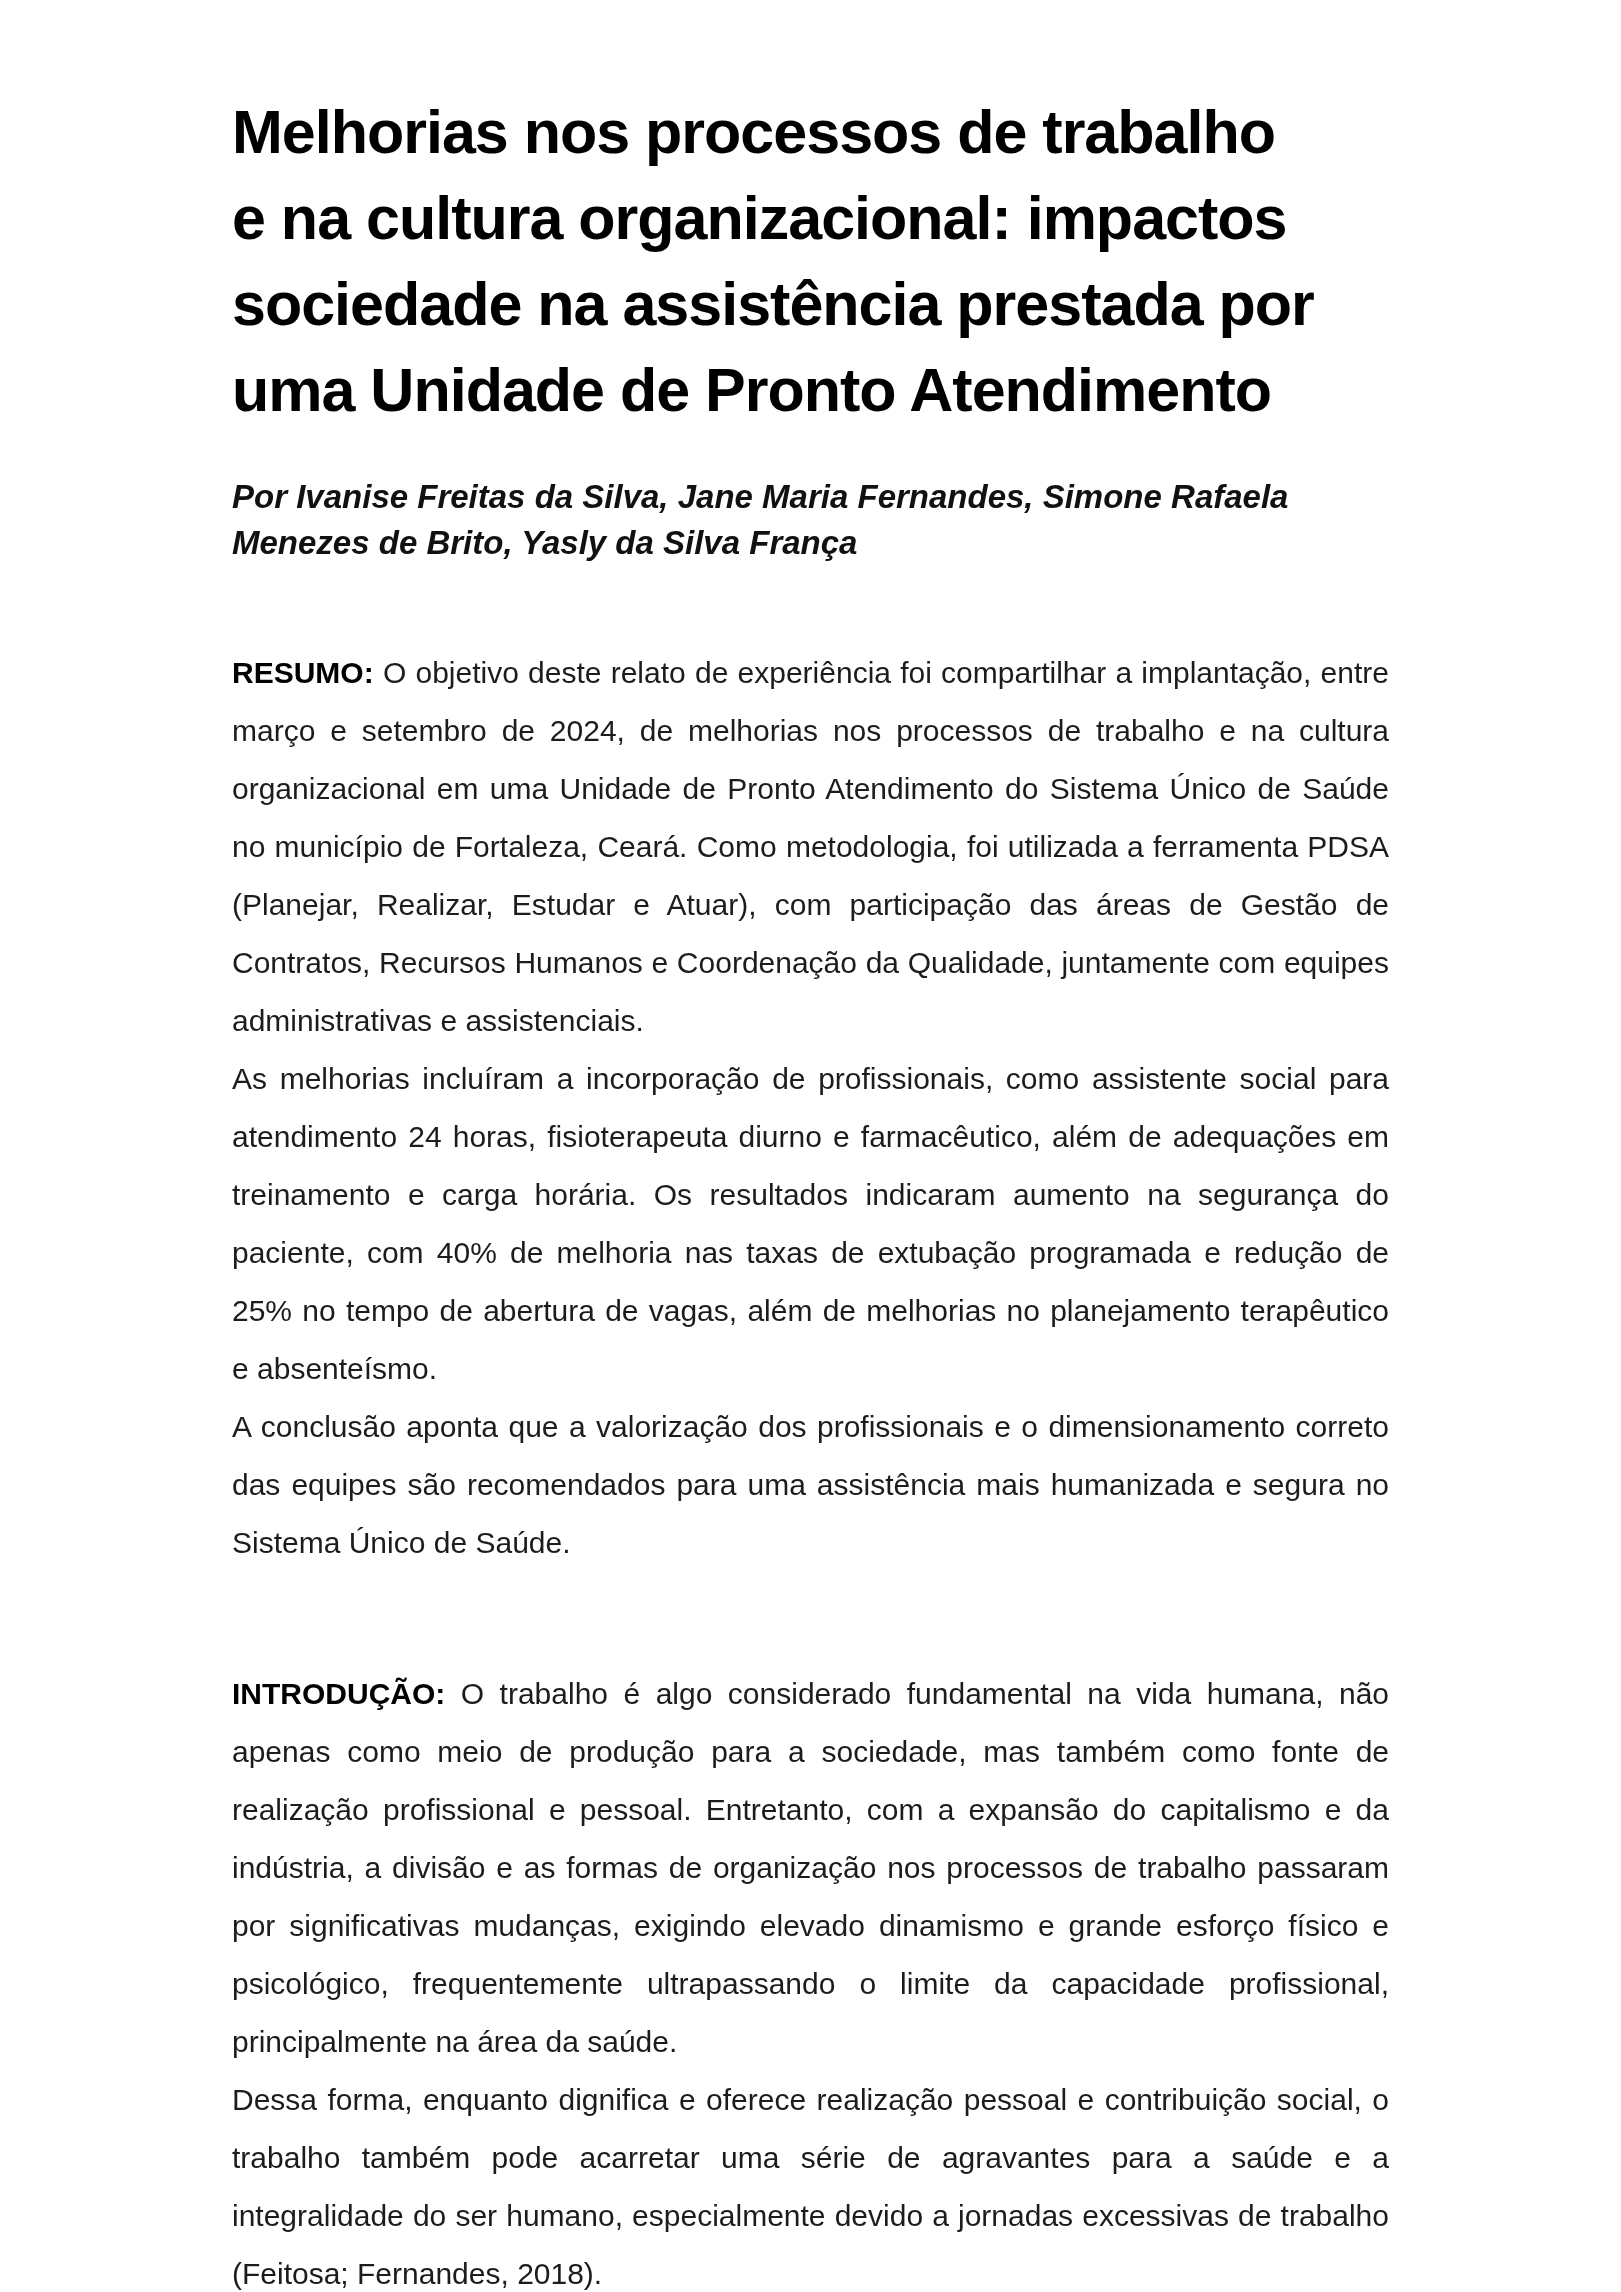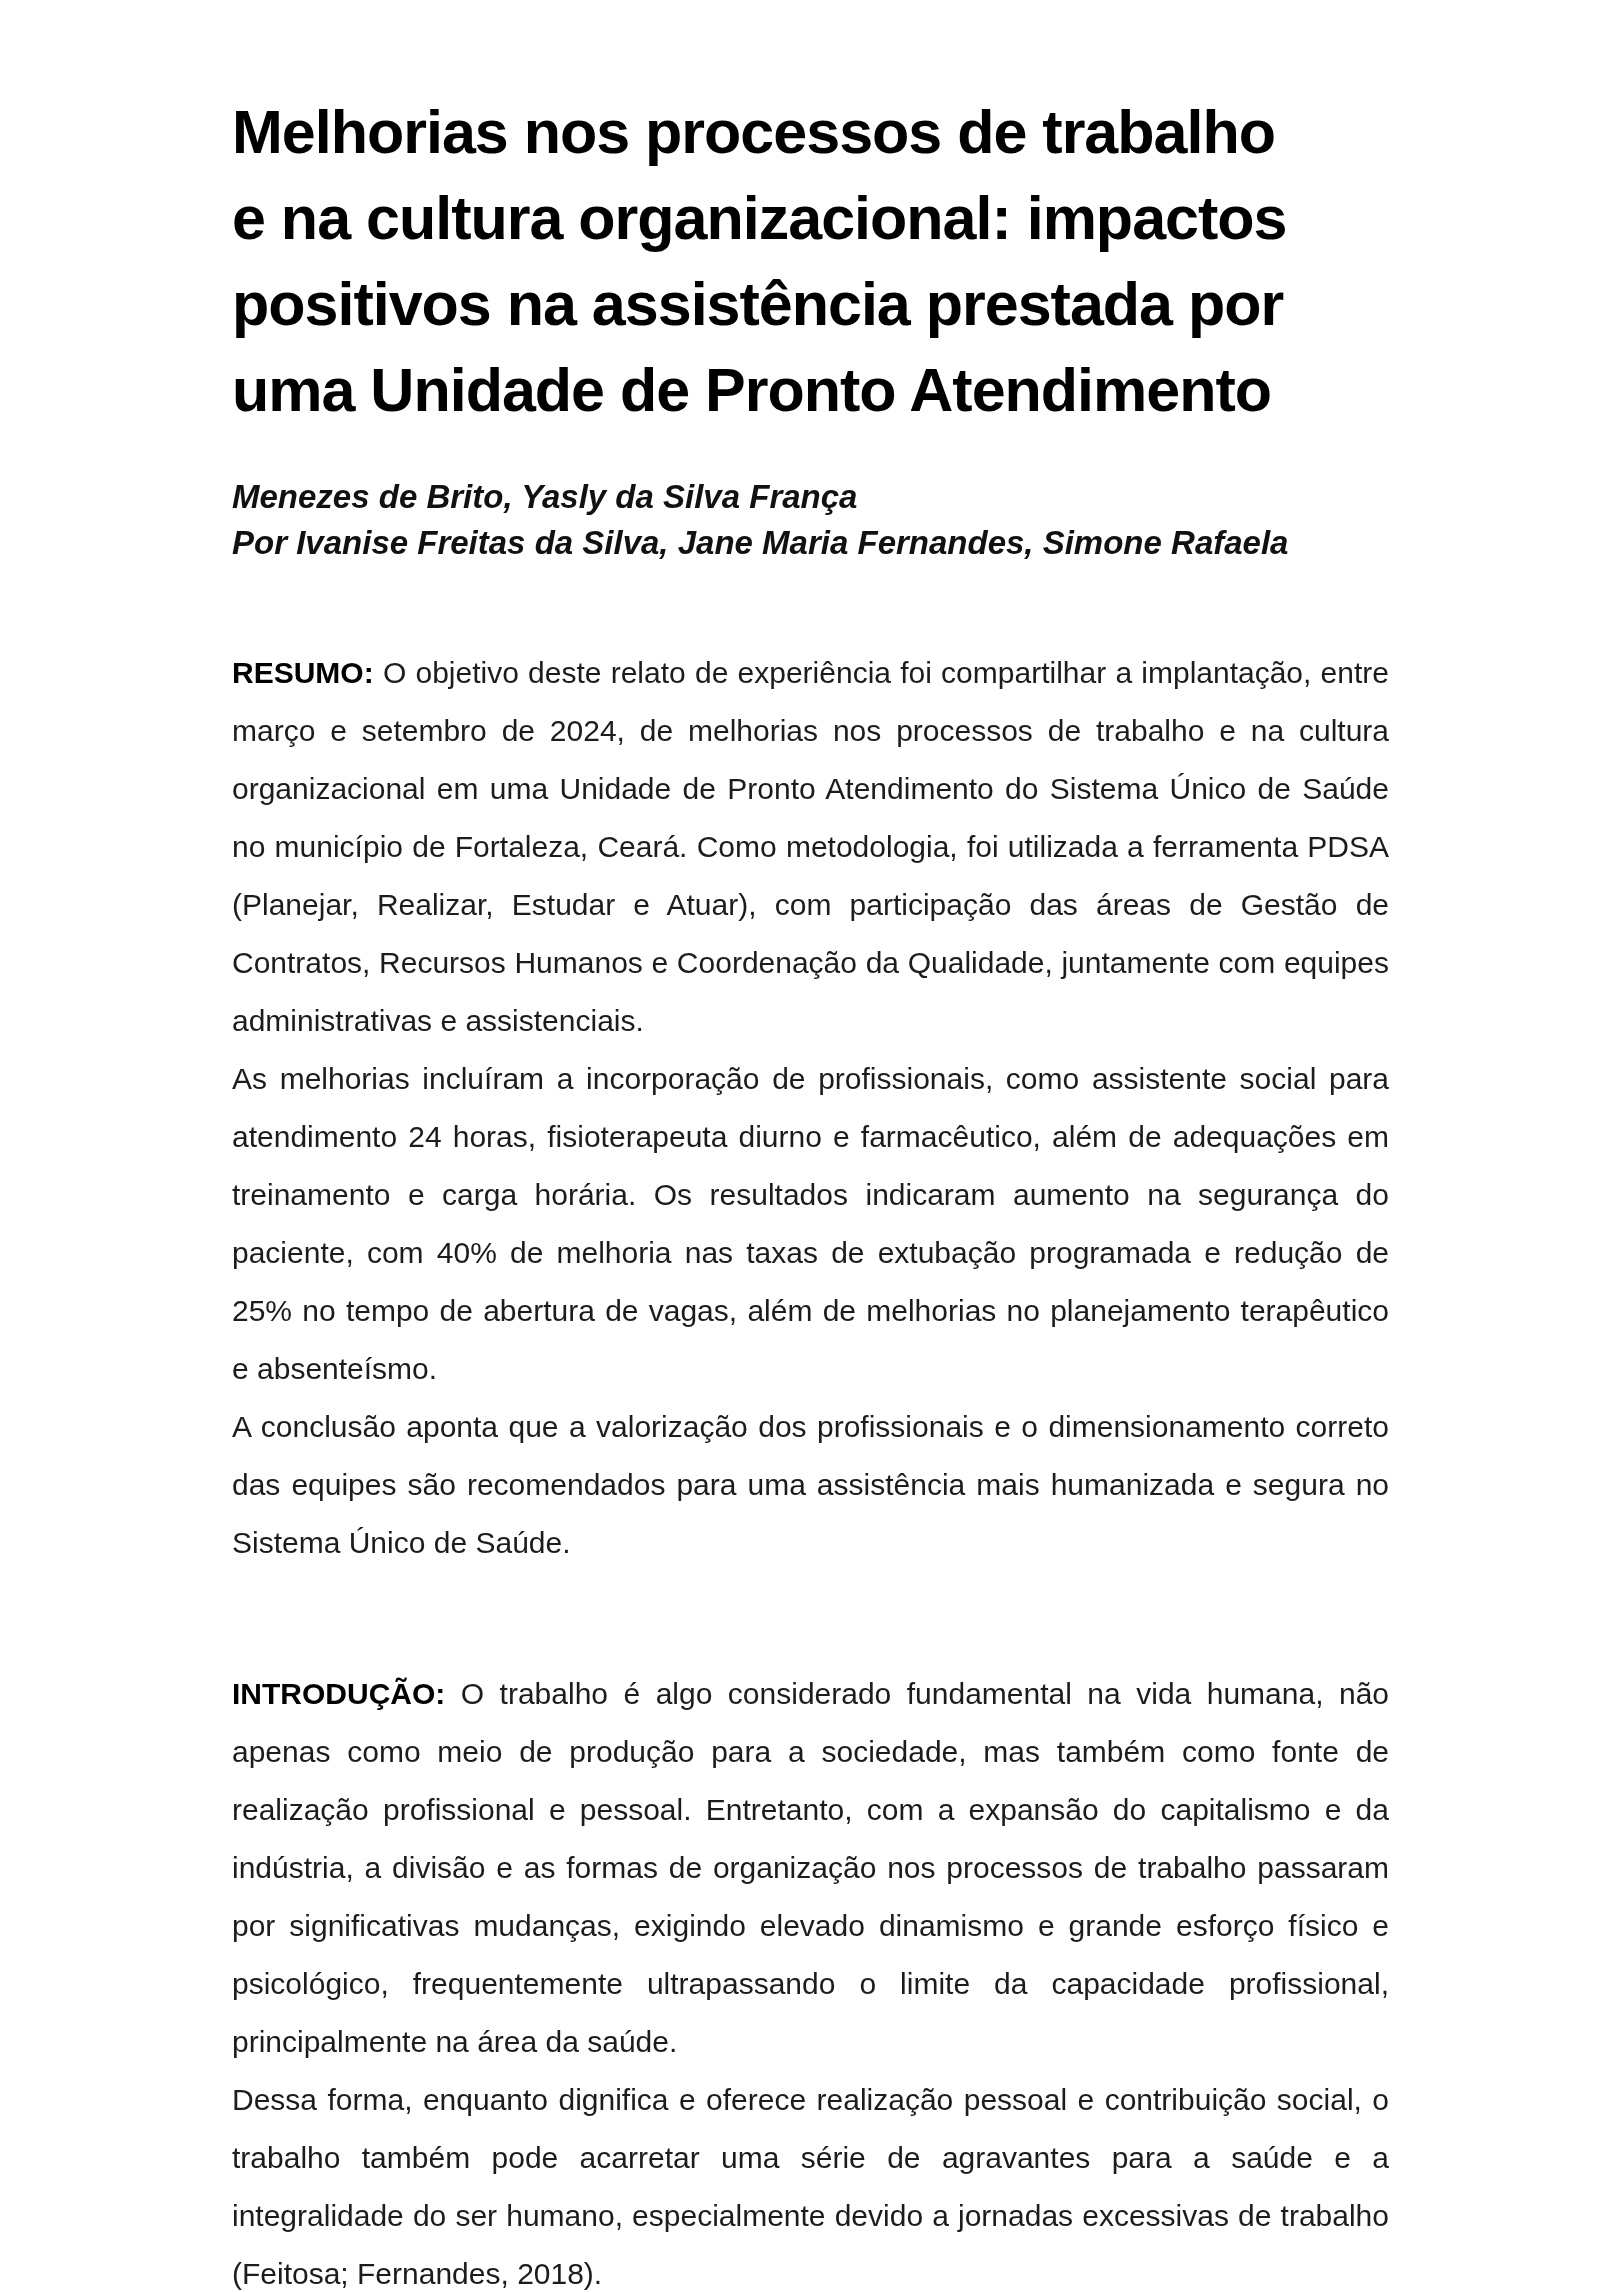--- a/index.html
+++ b/index.html
@@ -70,27 +70,27 @@
 </style>
 </head>
 <body>
 
 <div class="page">
   <div class="content">
 
     <h1 class="doc-title">
       <span class="t-line">Melhorias nos processos de trabalho</span>
       <span class="t-line">e na cultura organizacional: impactos</span>
-      <span class="t-line">positivos na assistência prestada por</span>
+      <span class="t-line">sociedade na assistência prestada por</span>
       <span class="t-line">uma Unidade de Pronto Atendimento</span>
     </h1>
 
     <div class="byline">
+      <span class="b-line">Por Ivanise Freitas da Silva, Jane Maria Fernandes, Simone Rafaela</span>
       <span class="b-line">Menezes de Brito, Yasly da Silva França</span>
-      <span class="b-line">Por Ivanise Freitas da Silva, Jane Maria Fernandes, Simone Rafaela</span>
     </div>
 
     <section class="section-resumo">
       <p class="body-par"><strong>RESUMO:</strong> <span>O objetivo deste relato de experiência foi compartilhar a implantação, entre março e setembro de 2024, de melhorias nos processos de trabalho e na cultura organizacional em uma Unidade de Pronto Atendimento do Sistema Único de Saúde no município de Fortaleza, Ceará. Como metodologia, foi utilizada a ferramenta PDSA (Planejar, Realizar, Estudar e Atuar), com participação das áreas de Gestão de Contratos, Recursos Humanos e Coordenação da Qualidade, juntamente com equipes administrativas e assistenciais.</span></p>
       <p class="body-par">As melhorias incluíram a incorporação de profissionais, como assistente social para atendimento 24 horas, fisioterapeuta diurno e farmacêutico, além de adequações em treinamento e carga horária. Os resultados indicaram aumento na segurança do paciente, com 40% de melhoria nas taxas de extubação programada e redução de 25% no tempo de abertura de vagas, além de melhorias no planejamento terapêutico e absenteísmo.</p>
       <p class="body-par">A conclusão aponta que a valorização dos profissionais e o dimensionamento correto das equipes são recomendados para uma assistência mais humanizada e segura no Sistema Único de Saúde.</p>
     </section>
 
     <section class="section-introducao">
       <p class="body-par"><strong>INTRODUÇÃO:</strong> <span>O trabalho é algo considerado fundamental na vida humana, não apenas como meio de produção para a sociedade, mas também como fonte de realização profissional e pessoal. Entretanto, com a expansão do capitalismo e da indústria, a divisão e as formas de organização nos processos de trabalho passaram por significativas mudanças, exigindo elevado dinamismo e grande esforço físico e psicológico, frequentemente ultrapassando o limite da capacidade profissional, principalmente na área da saúde.</span></p>

